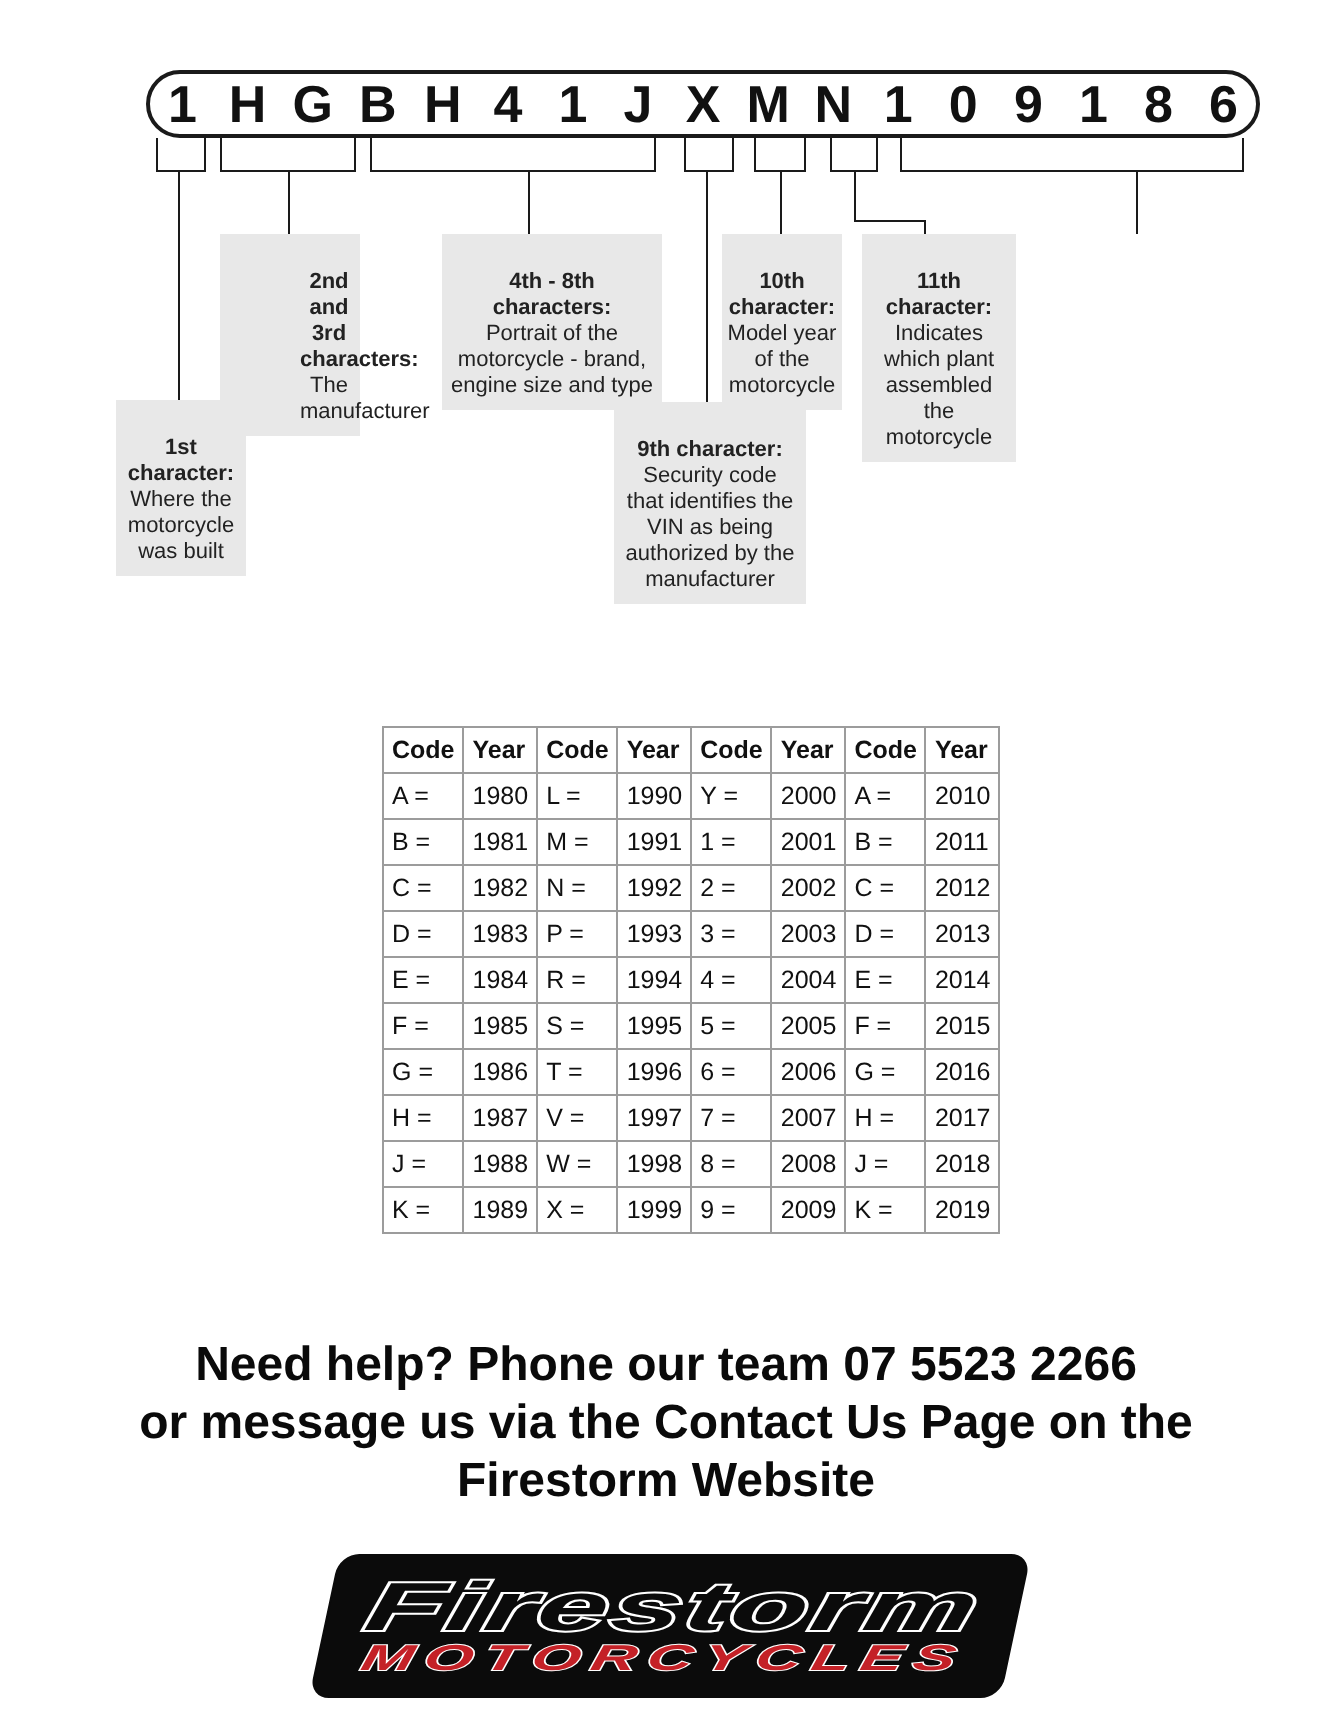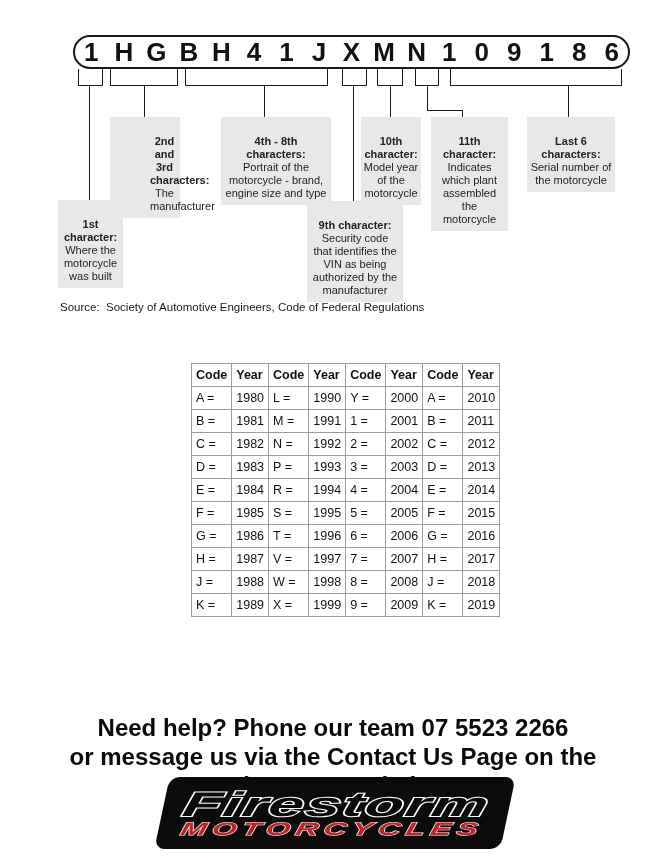--- a/index.html
+++ b/index.html
@@ -86,21 +86,21 @@
     padding:4px 4px;
     width:27px;min-width:27px;
     text-align:left;white-space:nowrap;
     font-weight:normal;
   }
   .year-table th{font-weight:bold;}
 
   
   .help{
     position:absolute;left:0;top:668px;width:666px;
-    text-align:center;font-weight:bold;font-size:24px;line-height:29px;color:#0a0a0a;margin-top:45px;
+    text-align:center;font-weight:bold;font-size:24px;line-height:29px;color:#0a0a0a;
   }
 
   
   .logo-wrap{position:absolute;left:163px;top:778px;width:344px;height:70px;}
   .logo-box{
     width:100%;height:100%;
     background:#0b0b0b;
     transform:skewX(-12deg);
     border-radius:9px;
     display:flex;flex-direction:column;align-items:center;justify-content:center;
@@ -193,43 +193,36 @@
   </div>
   <div class="callout box-eleventh">
     <span class="t">11th
 character:</span>
     <span class="b">Indicates
 which plant
 assembled
 the
 motorcycle</span>
   </div>
-  <div class="callout box-last6">
-    <span class="t">Last 6
-characters:</span>
-    <span class="b">Serial number of
-the motorcycle</span>
-  </div>
   <div class="callout box-first">
     <span class="t">1st
 character:</span>
     <span class="b">Where the
 motorcycle
 was built</span>
   </div>
   <div class="callout box-ninth">
     <span class="t">9th character:</span>
     <span class="b">Security code
 that identifies the
 VIN as being
 authorized by the
 manufacturer</span>
   </div>
 
-  <div class="source">Source:  Society of Automotive Engineers, Code of Federal Regulations</div>
 
   <table class="year-table">
     <thead>
         <tr>
           <th>Code</th>
           <th>Year</th>
           <th>Code</th>
           <th>Year</th>
           <th>Code</th>
           <th>Year</th>

